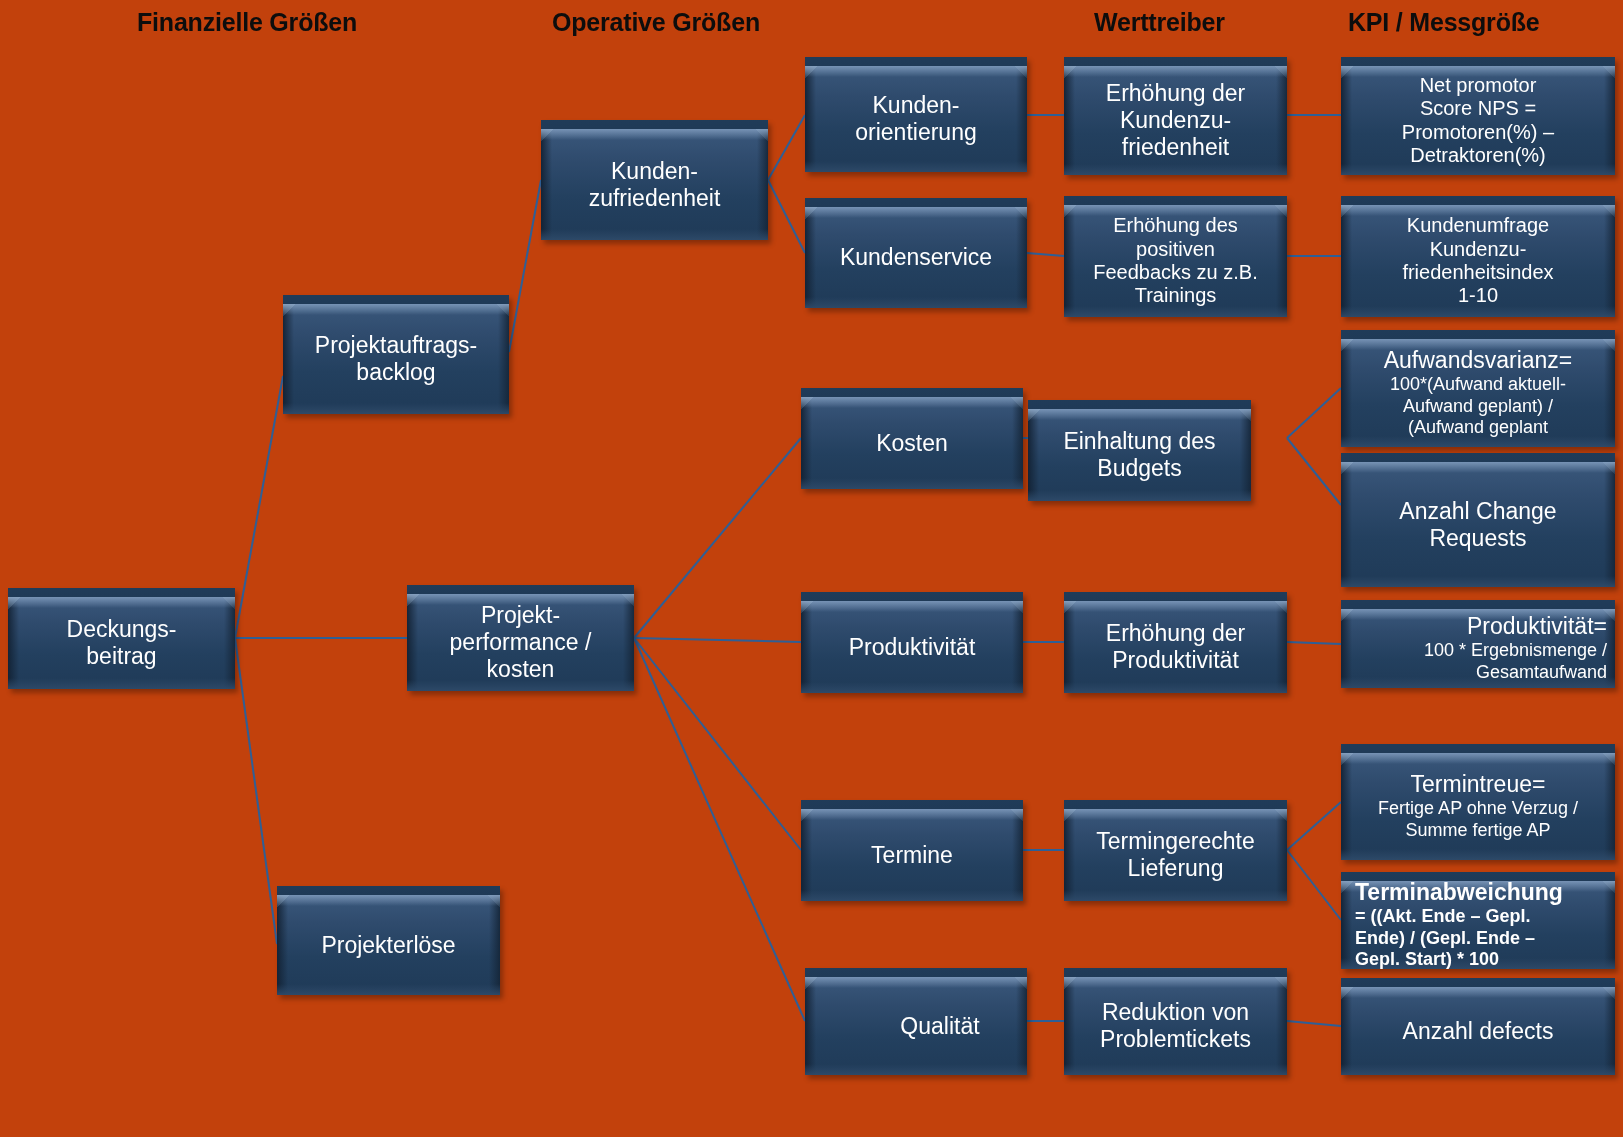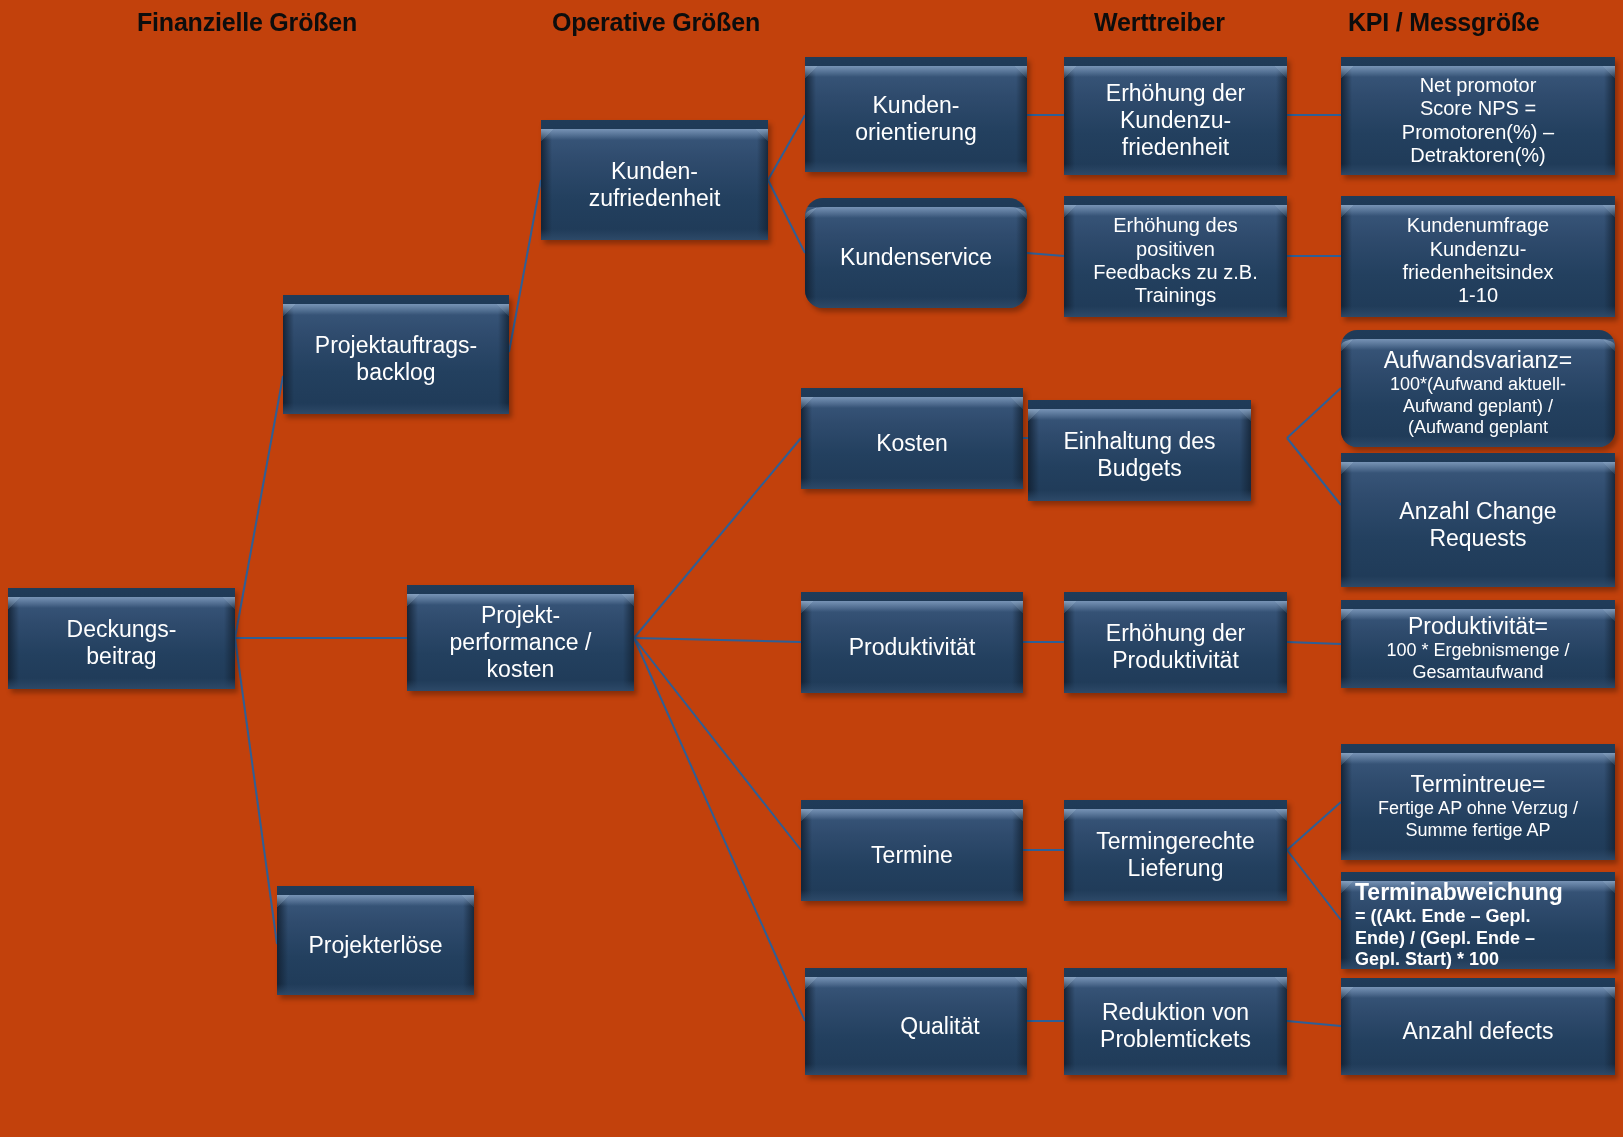--- a/index.html
+++ b/index.html
@@ -125,21 +125,21 @@
           <span class="big">Deckungs-</span>
           <span class="big">beitrag</span>
         </div>
       </div>
       <div class="node" style="left: 283px; top: 295px; width: 226px; height: 119px;">
         <div class="txt">
           <span class="big">Projektauftrags-</span>
           <span class="big">backlog</span>
         </div>
       </div>
-      <div class="node" style="left: 277px; top: 886px; width: 197px; height: 109px;">
+      <div class="node" style="left: 277px; top: 886px; width: 223px; height: 109px;">
         <div class="txt">
           <span class="big">Projekterlöse</span>
         </div>
       </div>
       <div class="node" style="left: 541px; top: 120px; width: 227px; height: 120px;">
         <div class="txt">
           <span class="big">Kunden-</span>
           <span class="big">zufriedenheit</span>
         </div>
       </div>
@@ -149,21 +149,21 @@
           <span class="big">performance /</span>
           <span class="big">kosten</span>
         </div>
       </div>
       <div class="node" style="left: 805px; top: 57px; width: 222px; height: 115px;">
         <div class="txt">
           <span class="big">Kunden-</span>
           <span class="big">orientierung</span>
         </div>
       </div>
-      <div class="node" style="left: 805px; top: 198px; width: 222px; height: 110px; border-radius: 18px;">
+      <div class="node" style="left: 805px; top: 198px; width: 222px; height: 110px;">
         <div class="txt">
           <span class="big">Kundenservice</span>
         </div>
       </div>
       <div class="node" style="left: 801px; top: 388px; width: 222px; height: 101px;">
         <div class="txt">
           <span class="big">Kosten</span>
         </div>
       </div>
       <div class="node" style="left: 801px; top: 592px; width: 222px; height: 101px;">
@@ -229,35 +229,35 @@
         </div>
       </div>
       <div class="node" style="left: 1341px; top: 196px; width: 274px; height: 121px;">
         <div class="txt fs-sm">
           <span class="big">Kundenumfrage</span>
           <span class="big">Kundenzu-</span>
           <span class="big">friedenheitsindex</span>
           <span class="big">1-10</span>
         </div>
       </div>
-      <div class="node" style="left: 1341px; top: 330px; width: 274px; height: 117px; border-radius: 16px;">
+      <div class="node" style="left: 1341px; top: 330px; width: 274px; height: 117px;">
         <div class="txt">
           <span class="big">Aufwandsvarianz=</span>
           <span class="small">100*(Aufwand aktuell-</span>
           <span class="small">Aufwand geplant) /</span>
           <span class="small">(Aufwand geplant</span>
         </div>
       </div>
       <div class="node" style="left: 1341px; top: 453px; width: 274px; height: 134px;">
         <div class="txt">
           <span class="big">Anzahl Change</span>
           <span class="big">Requests</span>
         </div>
       </div>
-      <div class="node" style="left: 1341px; top: 600px; width: 274px; height: 88px;">
+      <div class="node" style="left: 1341px; top: 600px; width: 274px; height: 88px; text-align: right;">
         <div class="txt">
           <span class="big">Produktivität=</span>
           <span class="small">100 * Ergebnismenge /</span>
           <span class="small">Gesamtaufwand</span>
         </div>
       </div>
       <div class="node" style="left: 1341px; top: 744px; width: 274px; height: 116px;">
         <div class="txt">
           <span class="big">Termintreue=</span>
           <span class="small">Fertige AP ohne Verzug /</span>

